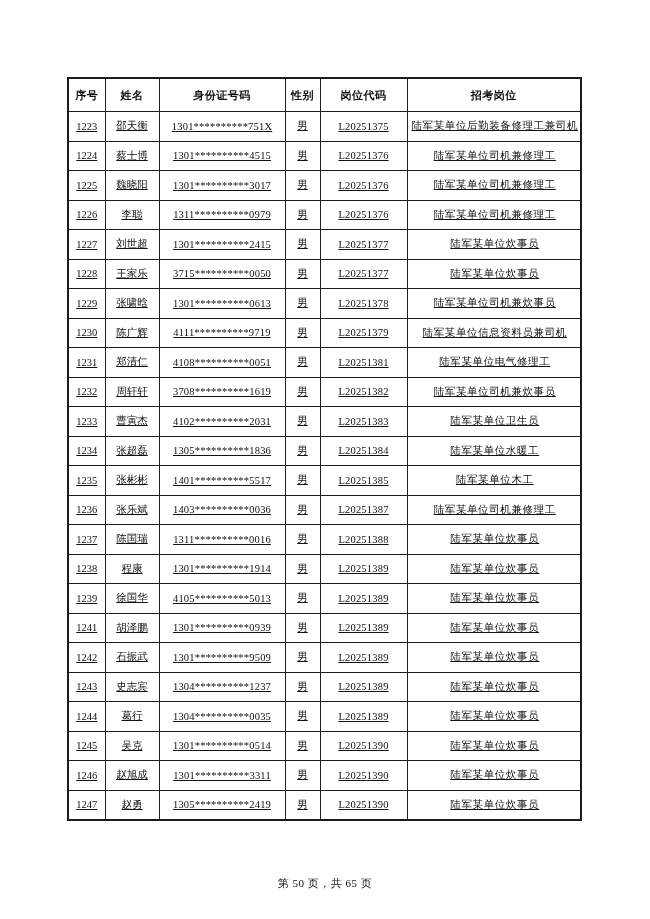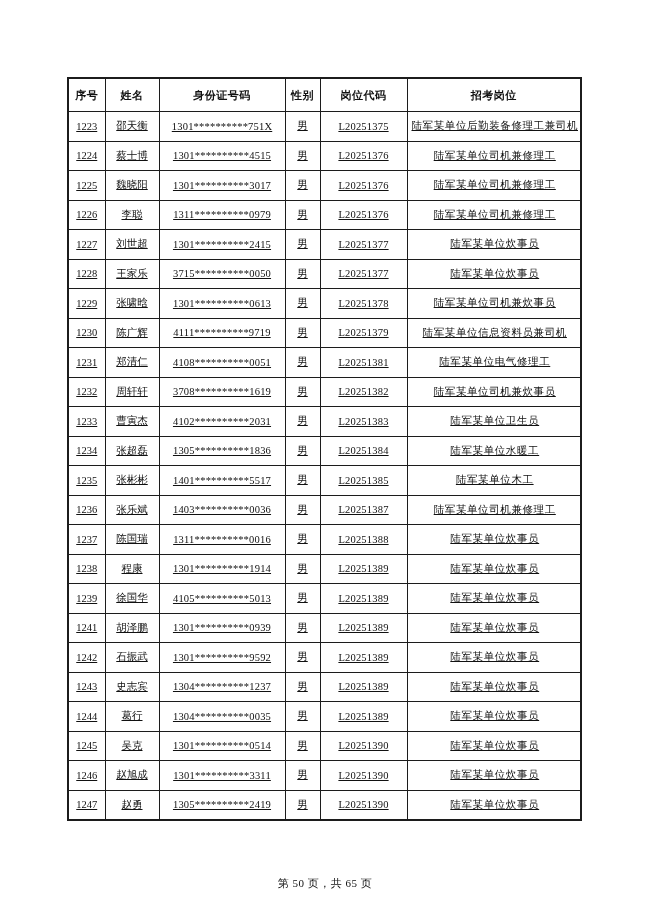--- a/index.html
+++ b/index.html
@@ -237,21 +237,21 @@
     <td class="idx">1241</td>
     <td class="name">胡泽鹏</td>
     <td class="idnum">1301**********0939</td>
     <td class="gender">男</td>
     <td class="code">L20251389</td>
     <td class="left">陆军某单位炊事员</td>
   </tr>
         <tr>
     <td class="idx">1242</td>
     <td class="name">石振武</td>
-    <td class="idnum">1301**********9592</td>
+    <td class="idnum">1301**********9509</td>
     <td class="gender">男</td>
     <td class="code">L20251389</td>
     <td class="left">陆军某单位炊事员</td>
   </tr>
         <tr>
     <td class="idx">1243</td>
     <td class="name">史志宾</td>
     <td class="idnum">1304**********1237</td>
     <td class="gender">男</td>
     <td class="code">L20251389</td>

